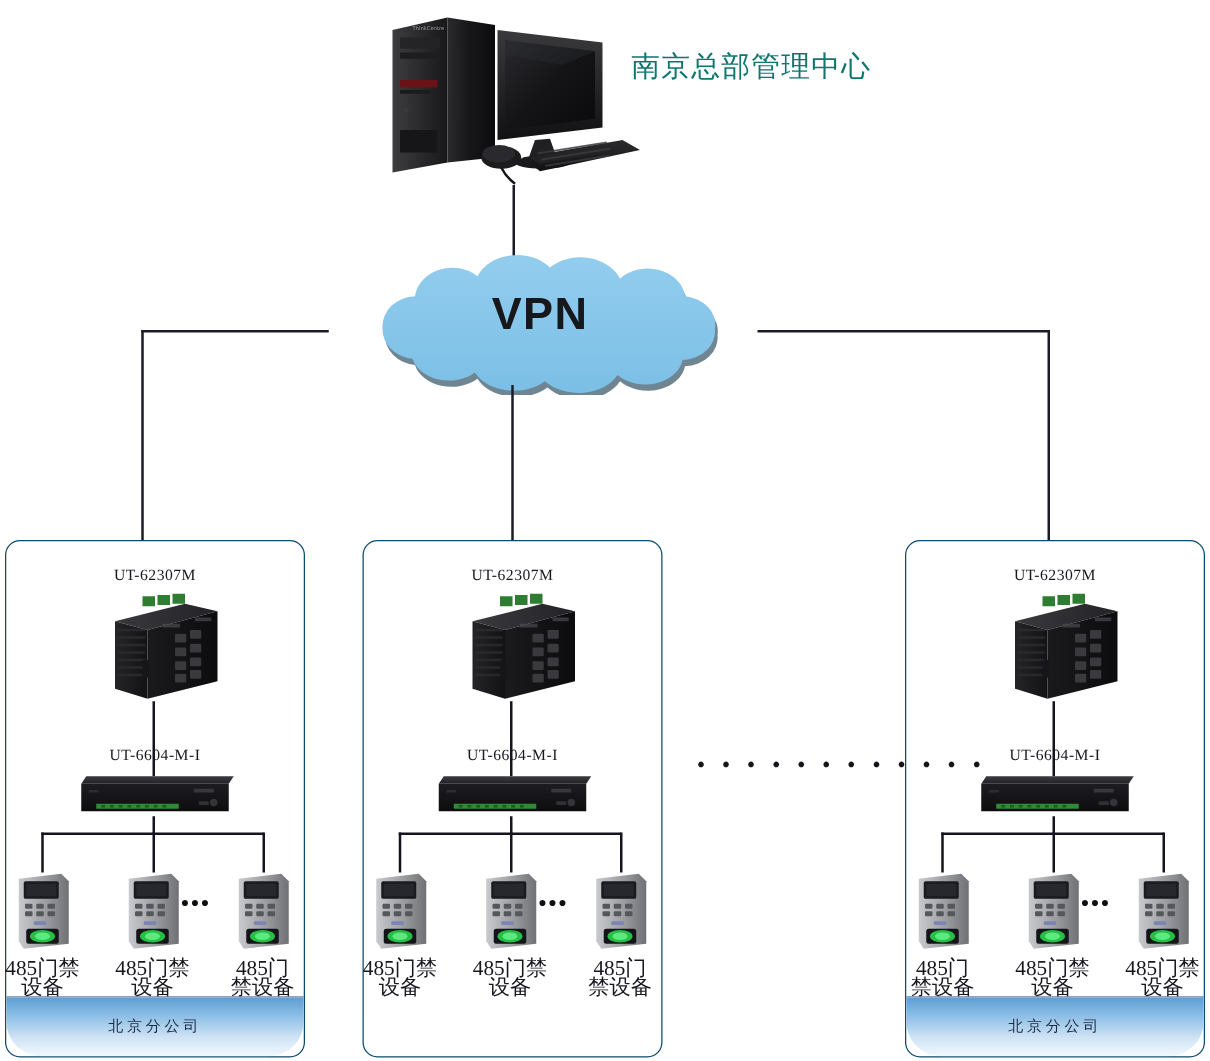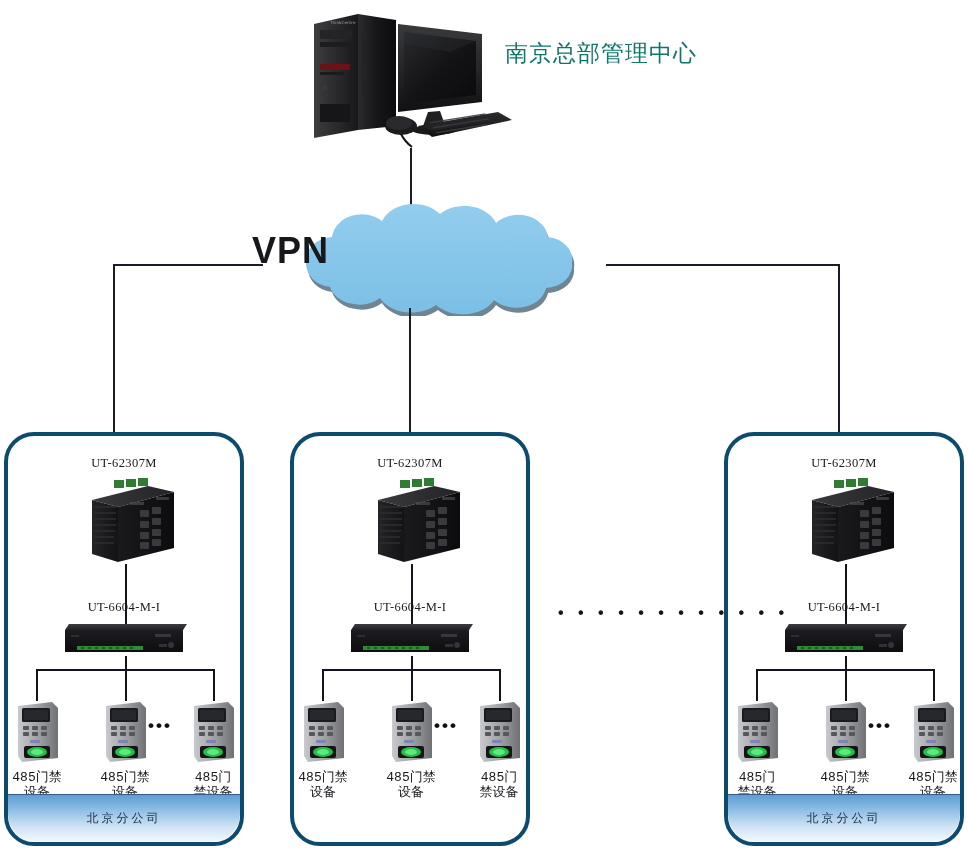--- a/index.html
+++ b/index.html
@@ -32,32 +32,33 @@
     left: 505px; top: 38px;
     font-size: 23px; color: #0f766e; letter-spacing: 1px;
     white-space: nowrap;
     font-family: "Liberation Serif", "DejaVu Serif", serif;
   }
 
   
   #vpn-cloud { left: 252px; top: 198px; width: 360px; height: 118px; }
   #vpn-label {
     left: 252px; top: 230px; width: 360px;
+    text-align: center;
     font-size: 36px; font-weight: 600; color: #17181c;
     font-family: "Liberation Sans", "DejaVu Sans", sans-serif;
     letter-spacing: 1px;
     pointer-events: none;
   }
 
   
   .branch-box {
     position: absolute;
     width: 240px; height: 414px;
-    border: 4px solid #0c4a6e;
-    border-radius: 30px;
+    border: 1px solid #0c4a6e;
+    border-radius: 12px;
     background: #ffffff;
   }
   #branch-0 { left: 4px;   top: 432px; }
   #branch-1 { left: 290px; top: 432px; }
   #branch-2 { left: 724px; top: 432px; }
 
   .switch-label {
     position: absolute; top: 20px; left: 0; width: 100%;
     text-align: center;
     font-size: 12.5px; color: #17171f; letter-spacing: .4px;
@@ -71,21 +72,21 @@
     font-size: 12.5px; color: #17171f; letter-spacing: .4px;
   }
   .server-img { position: absolute; left: 50%; top: 184px;
     margin-left: -65px; width: 131px; height: 36px; }
 
   .terminals { position: absolute; top: 252px; left: 0; width: 100%; height: 160px; }
   .terminal-img { position: absolute; width: 50px; height: 64px; }
   .terminal-cap {
     position: absolute; width: 62px;
     text-align: center;
-    font-size: 13px; line-height: 15px; color: #17171f; font-family: Liberation Mono, monospace;
+    font-size: 17px; line-height: 15px; color: #17171f;
   }
   .dots-inner {
     position: absolute; top: 28px;
     font-size: 17px; letter-spacing: 2px; color: #111;
     font-family: "Liberation Sans", "DejaVu Sans", sans-serif;
     font-weight: 700;
   }
 
   .branch-banner {
     position: absolute; left: 0; bottom: 0;

